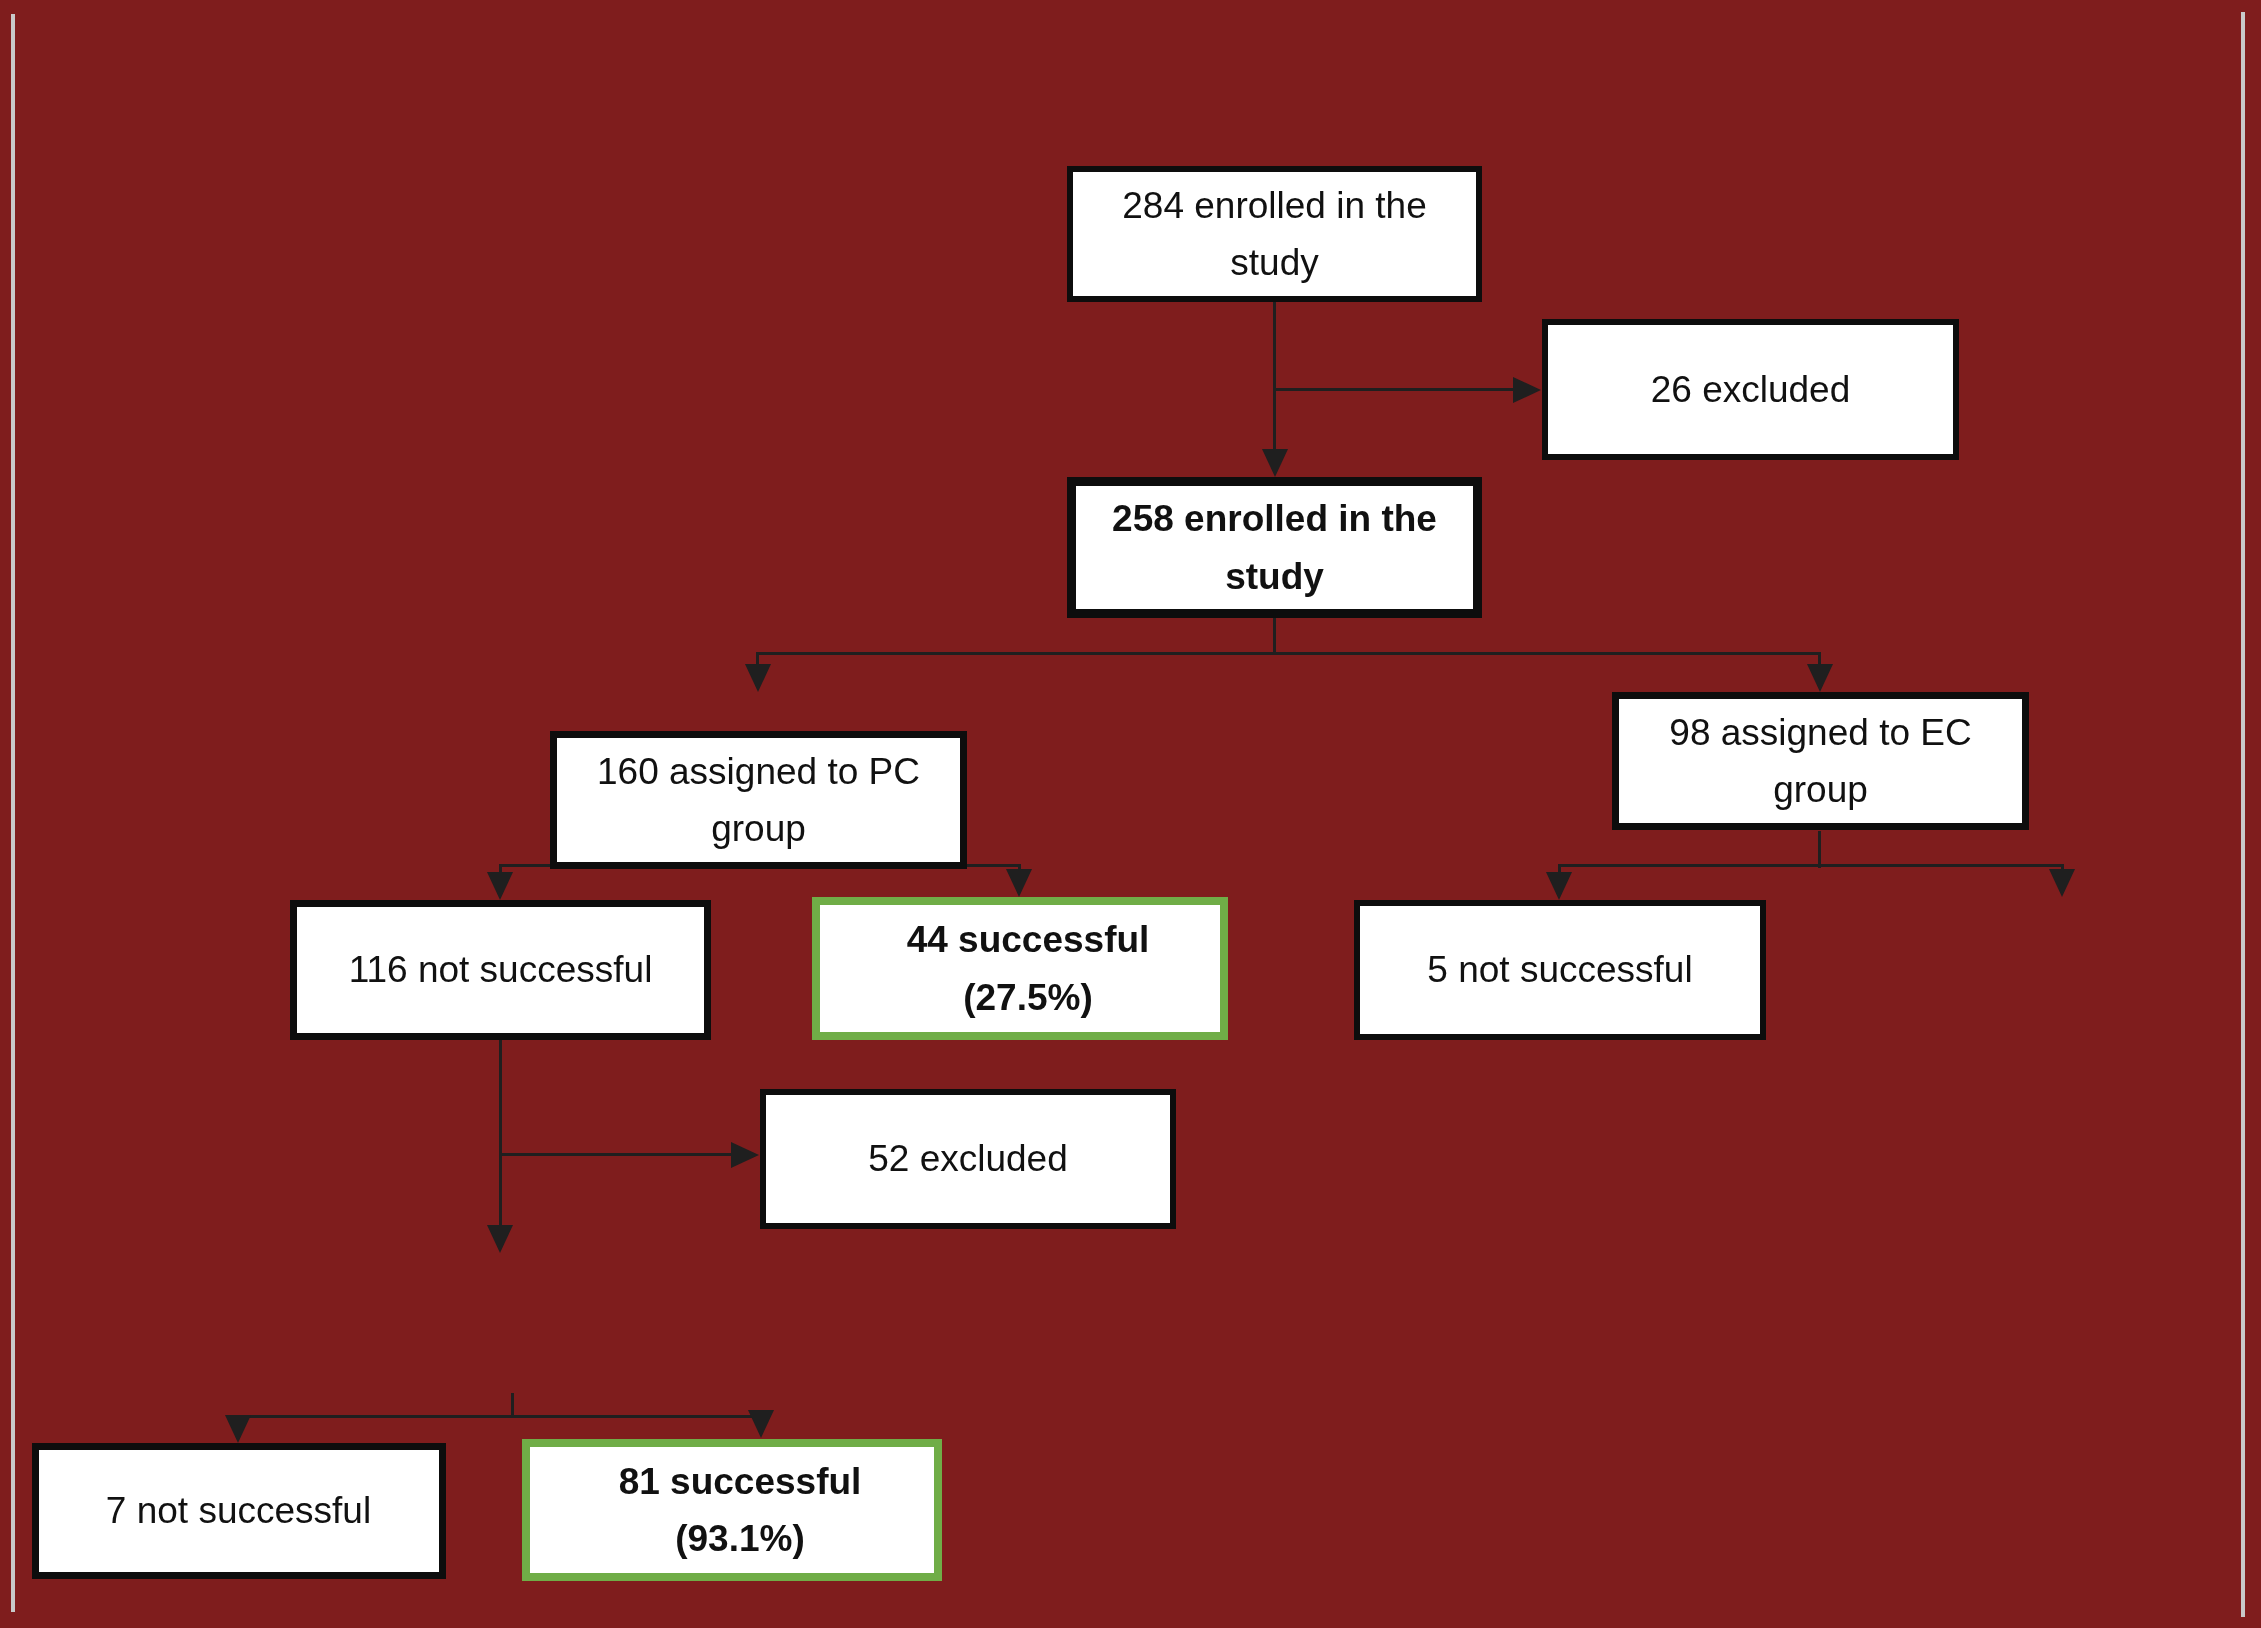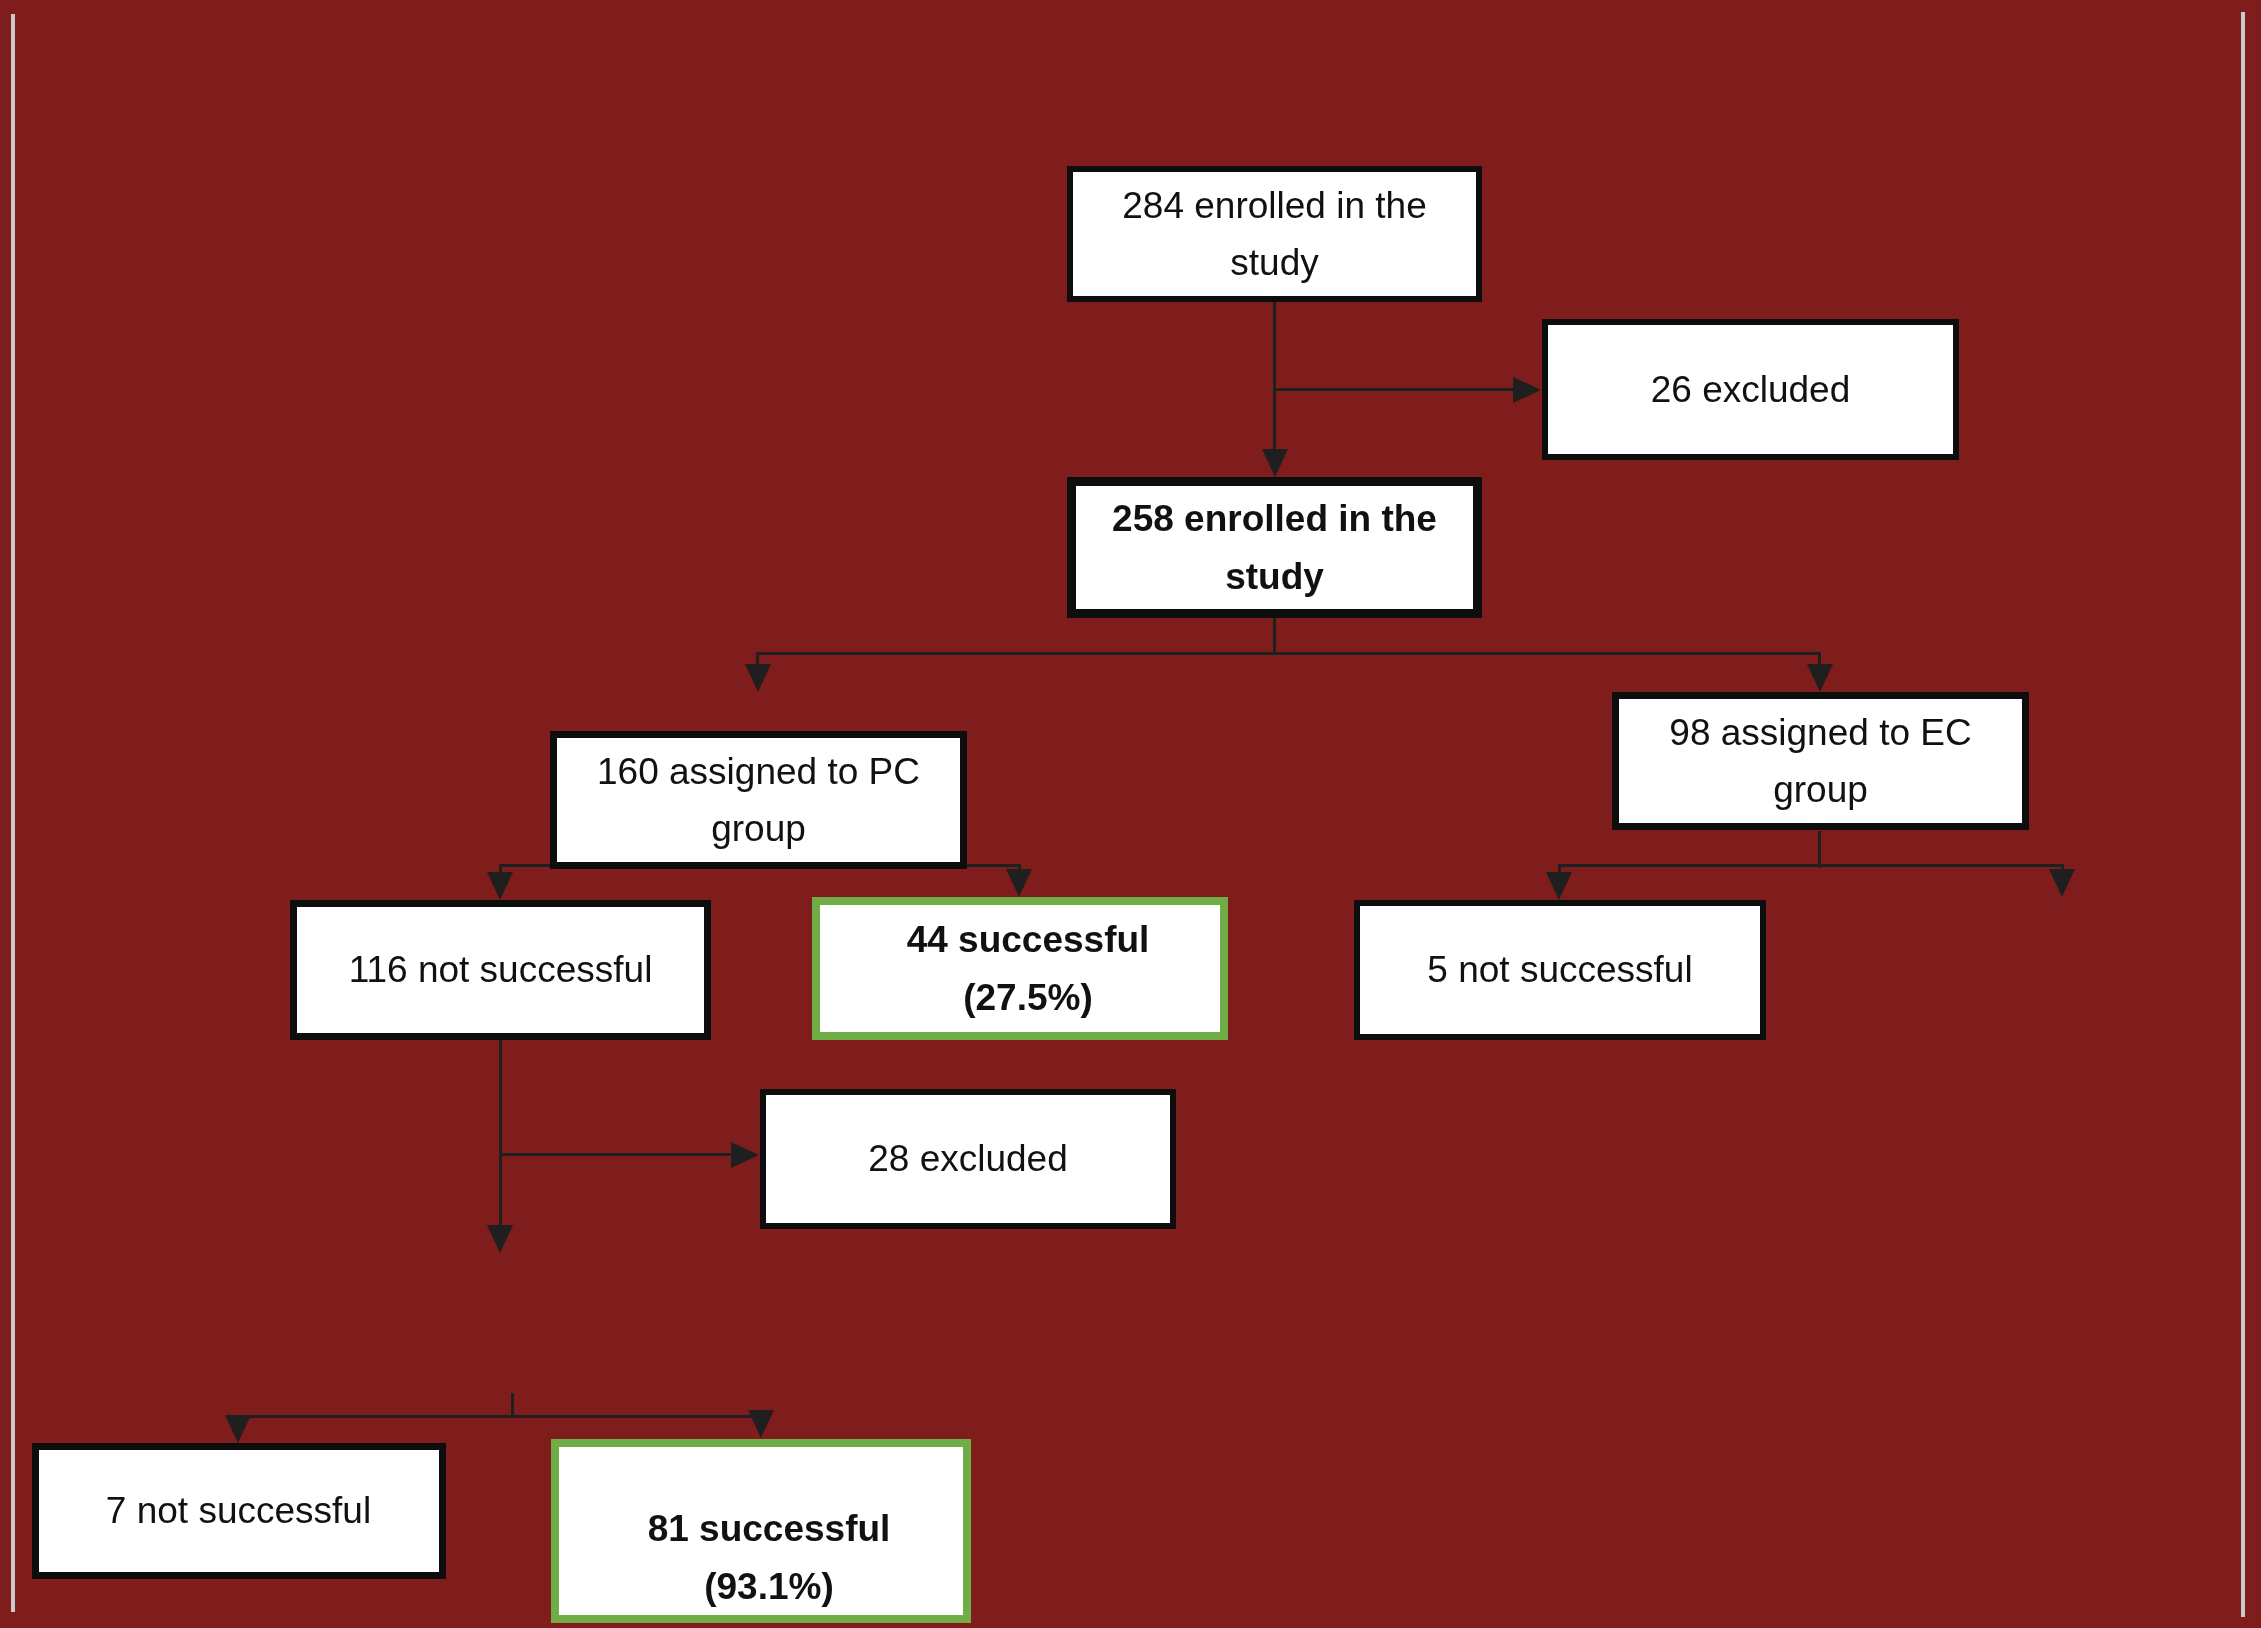--- a/index.html
+++ b/index.html
@@ -123,27 +123,27 @@
     <span class="box-label">44 successful
 (27.5%)</span>
   </div>
 
   <div class="box b-black" style="left:1354px; top:900px; width:412px; height:140px;">
     <span class="box-label">5 not successful</span>
   </div>
 
 
   <div class="box b-black" style="left:760px; top:1089px; width:416px; height:140px;">
-    <span class="box-label">28 excluded</span>
+    <span class="box-label">52 excluded</span>
   </div>
 
 
   <div class="box b-black-m" style="left:31.5px; top:1443px; width:414px; height:136px;">
     <span class="box-label">7 not successful</span>
   </div>
 
-  <div class="box b-green" style="left:551px; top:1439px; width:420px; height:184px;align-items:flex-end;">
+  <div class="box b-green" style="left:522px; top:1439px; width:420px; height:142px;">
     <span class="box-label">81 successful
 (93.1%)</span>
   </div>
 
 </div>
 
 
 </body></html>

